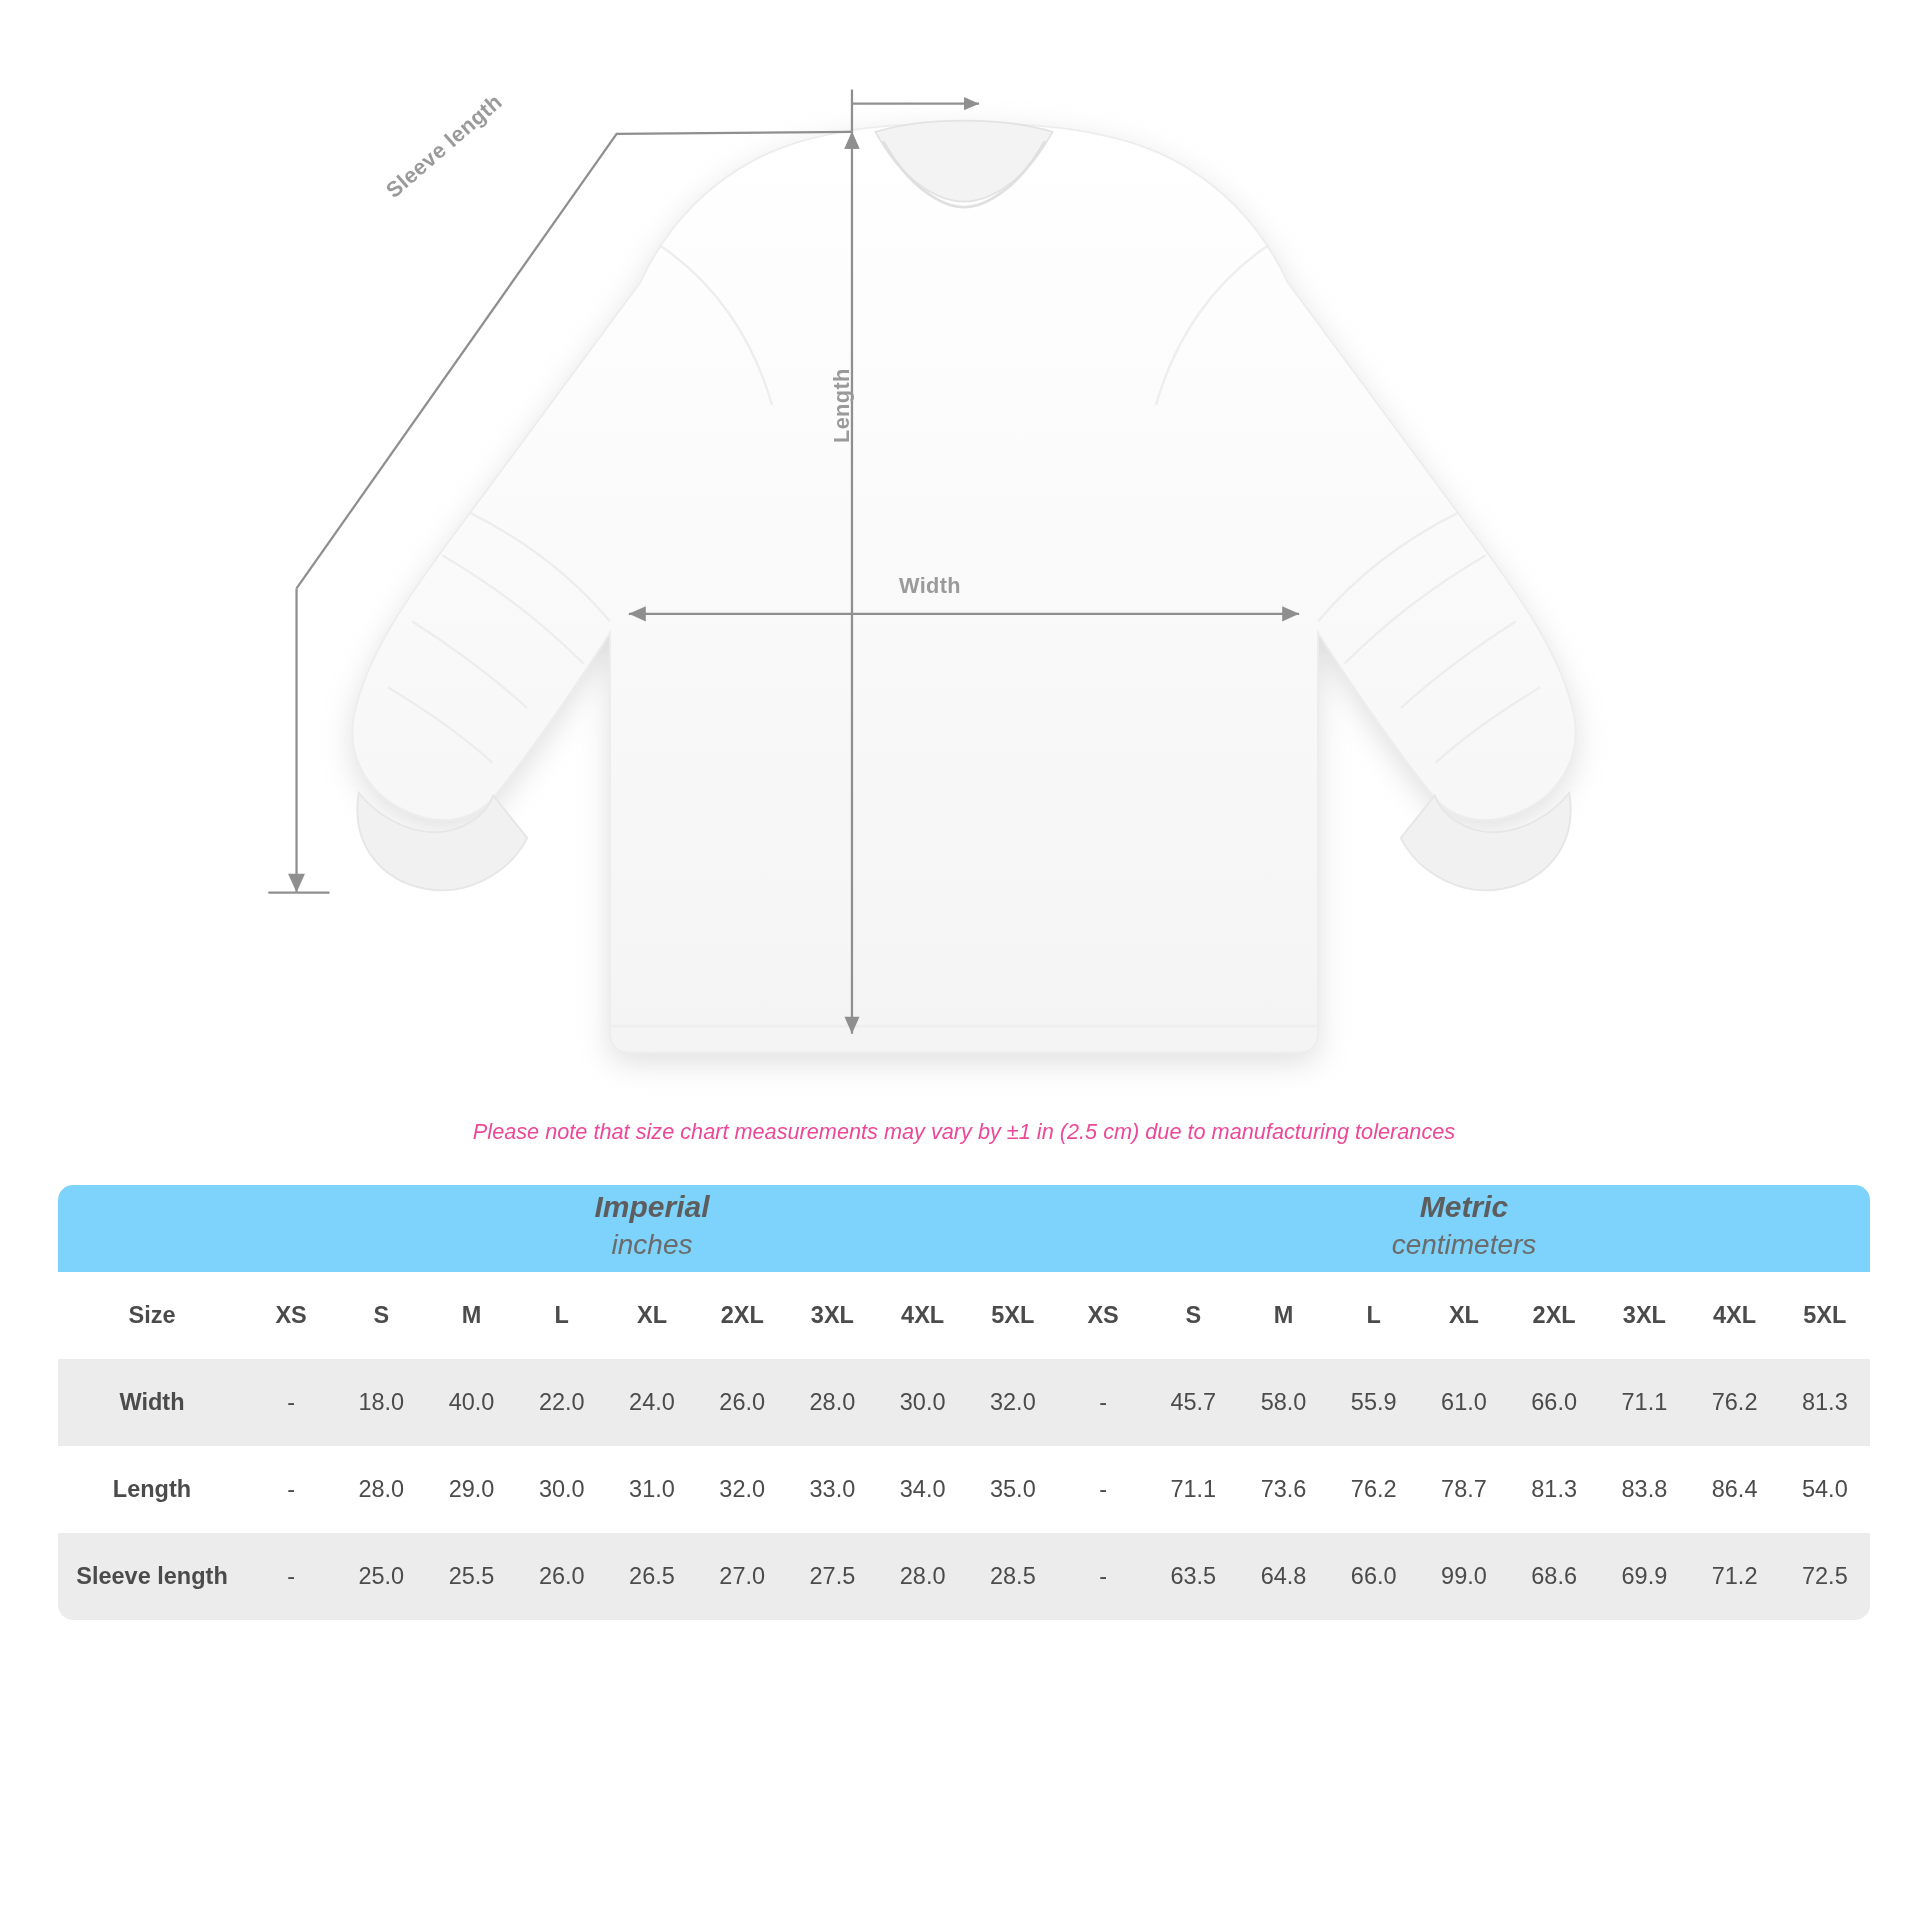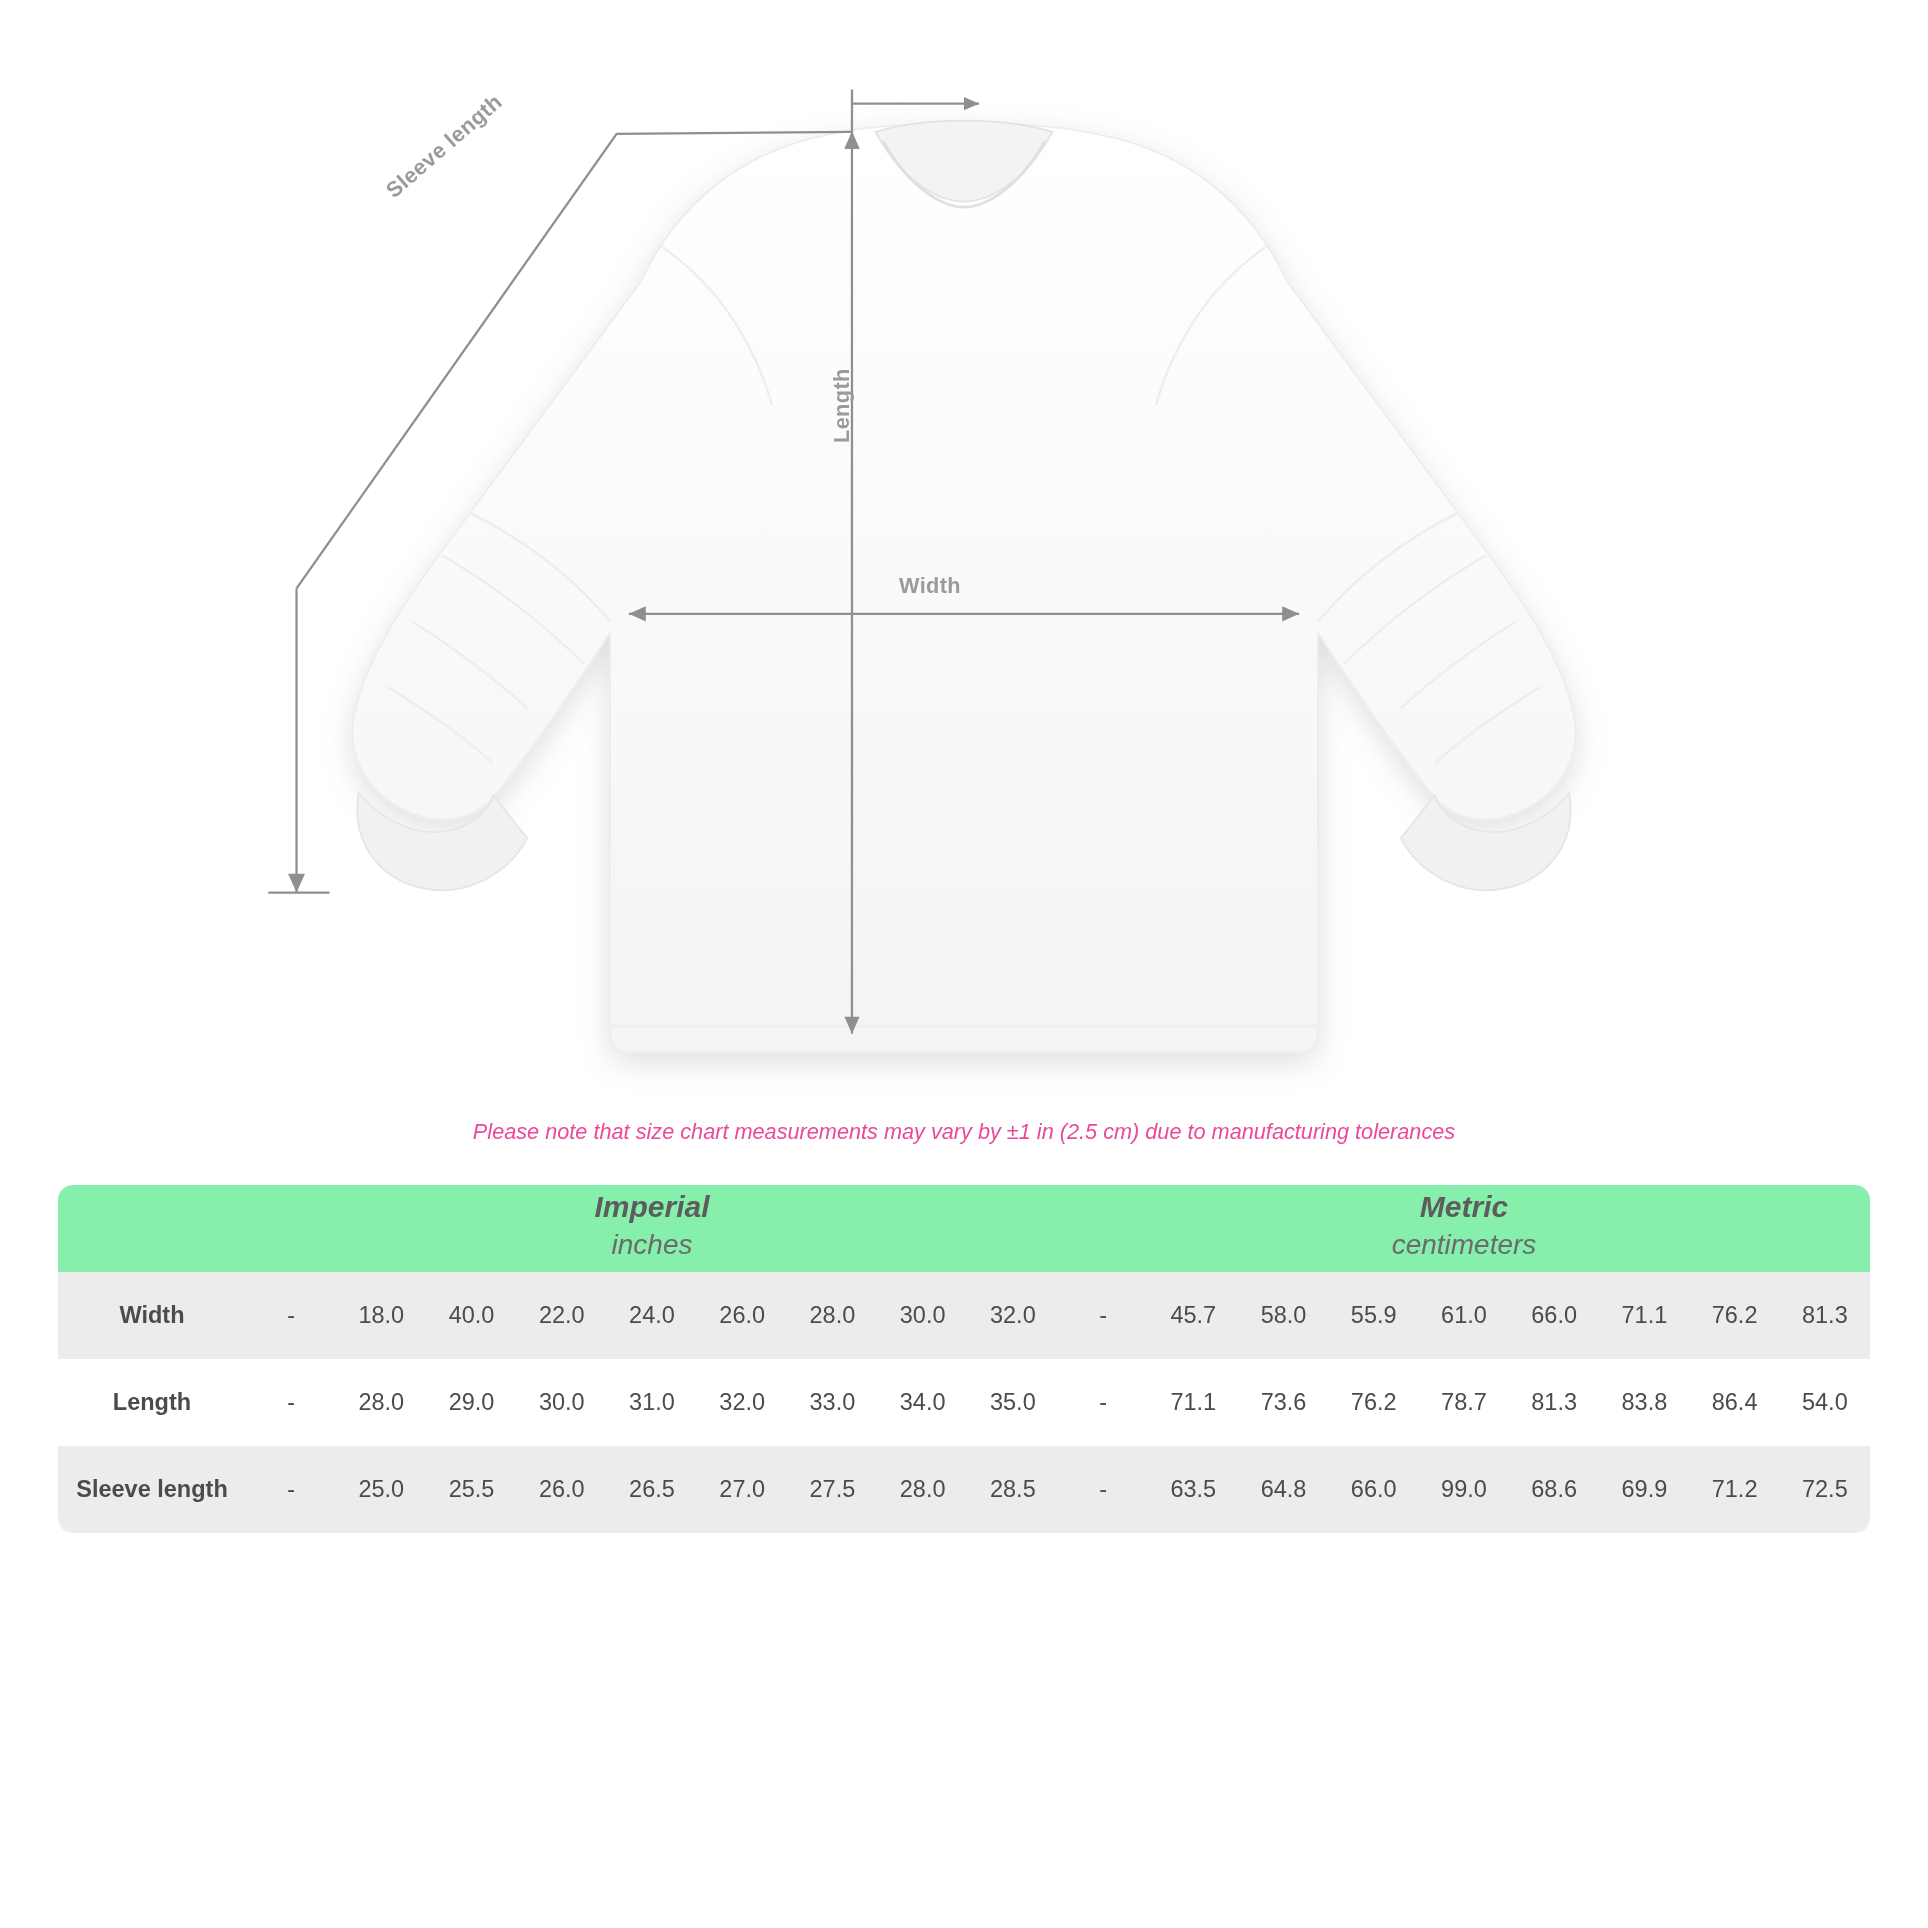--- a/index.html
+++ b/index.html
@@ -90,21 +90,21 @@
   table.size-table td,
   table.size-table th {
     text-align: center;
     font-size: 23.5px;
     color: #4b4b4b;
     padding: 0;
     height: 87px;
     vertical-align: middle;
   }
   .unit-row td {
-    background: #86efac;
+    background: #7dd3fc;
     height: 122px;
   }
   .unit-sys {
     font-size: 30px;
     font-weight: bold;
     font-style: italic;
     color: #5d5d5d;
     line-height: 1.15;
   }
   .unit-sub {
@@ -236,20 +236,41 @@
             <td class="col-label"></td>
             <td colspan="9">
               <div class="unit-sys">Imperial</div>
               <div class="unit-sub">inches</div>
             </td>
             <td colspan="9">
               <div class="unit-sys">Metric</div>
               <div class="unit-sub">centimeters</div>
             </td>
           </tr>
+          <tr class="head-row">
+            <td class="col-label">Size</td>
+            <td>XS</td>
+            <td>S</td>
+            <td>M</td>
+            <td>L</td>
+            <td>XL</td>
+            <td>2XL</td>
+            <td>3XL</td>
+            <td>4XL</td>
+            <td>5XL</td>
+            <td>XS</td>
+            <td>S</td>
+            <td>M</td>
+            <td>L</td>
+            <td>XL</td>
+            <td>2XL</td>
+            <td>3XL</td>
+            <td>4XL</td>
+            <td>5XL</td>
+          </tr>
           <tr class="band-a">
             <td class="row-label col-label">Width</td>
             <td class="cell-val">-</td>
             <td class="cell-val">18.0</td>
             <td class="cell-val">40.0</td>
             <td class="cell-val">22.0</td>
             <td class="cell-val">24.0</td>
             <td class="cell-val">26.0</td>
             <td class="cell-val">28.0</td>
             <td class="cell-val">30.0</td>

